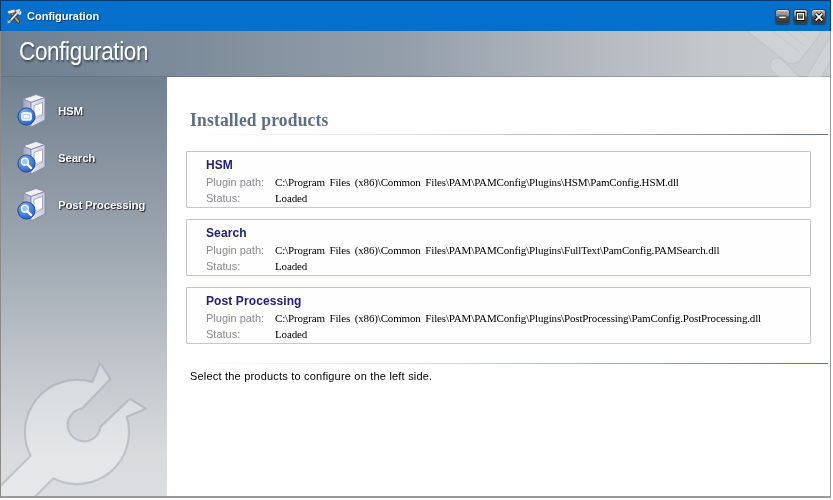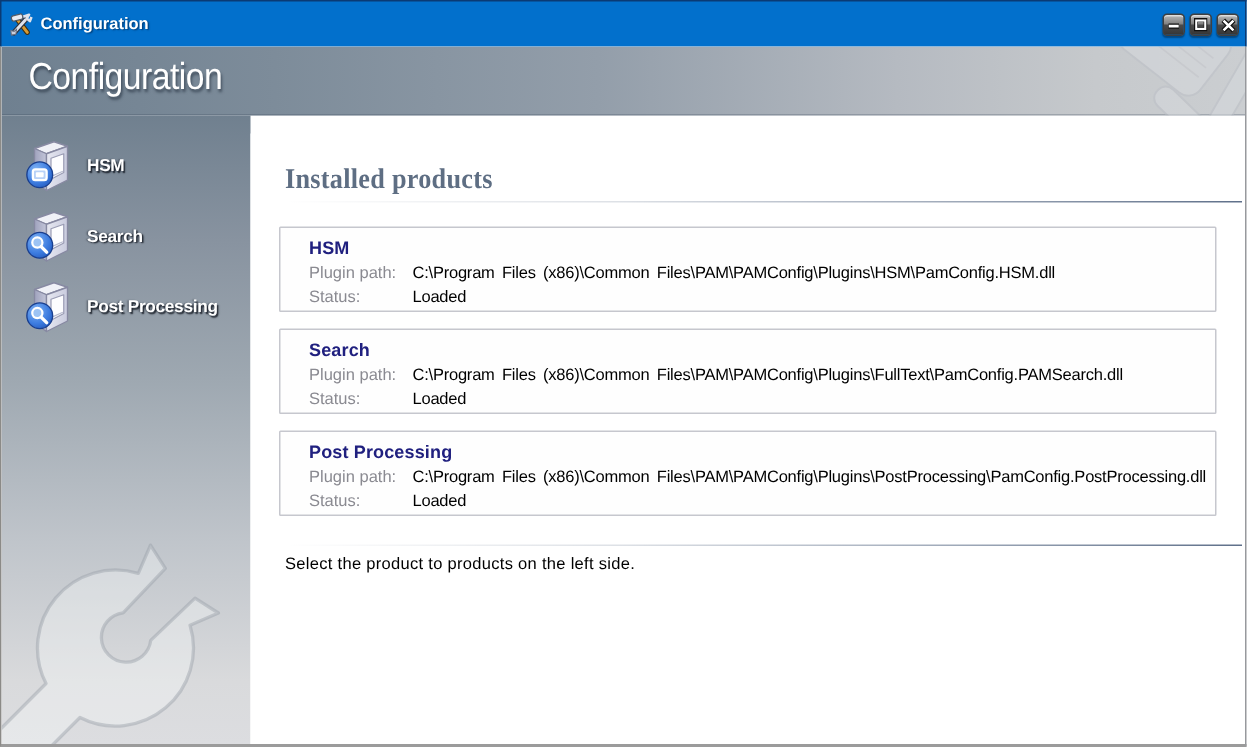--- a/index.html
+++ b/index.html
@@ -92,21 +92,21 @@
     position:absolute; left:19px; width:625px; height:57px;
     border:1px solid #c6c7ce; border-radius:1px; background:#fefefe;
     padding:6px 0 0 19px;
   }
   #card-0 { top:62px; }
   #card-1 { top:130px; }
   #card-2 { top:198px; }
   .card h2 { font-size:12px; font-weight:bold; color:#20207f; line-height:14px; letter-spacing:.1px; margin-bottom:3px; }
   .card .row { display:flex; line-height:15.5px; font-size:11px;align-items:center; }
   .card .lbl { width:69px; flex:0 0 auto; color:#8a8a91; }
-  .card .val { color:#000; word-spacing:2px; letter-spacing:-.15px; white-space:nowrap; }
+  .card .val { color:#000; word-spacing:2px; letter-spacing:-.15px; white-space:nowrap;font-family:Liberation Serif, serif; }
   .hint { position:absolute; left:23px; top:281px; font-size:11px; letter-spacing:.2px; color:#000; }
 </style>
 </head>
 <body>
 
 <svg width="0" height="0" style="position:absolute">
   <defs>
     <linearGradient id="towerFaceR" x1="0" y1="0" x2="1" y2="0">
       <stop offset="0" stop-color="#e7e8f1"></stop>
         <stop offset="1" stop-color="#c9cbde"></stop>
@@ -265,15 +265,15 @@
         <span class="lbl">Plugin path:</span>
         <span class="val">C:\Program Files (x86)\Common Files\PAM\PAMConfig\Plugins\PostProcessing\PamConfig.PostProcessing.dll</span>
       </div>
       <div class="row">
         <span class="lbl">Status:</span>
         <span class="val">Loaded</span>
       </div>
     </section>
 
     <div class="rule" id="rule-bottom"></div>
-    <p class="hint">Select the product to products on the left side.</p>
+    <p class="hint">Select the products to configure on the left side.</p>
   </main>
 </div>
 
 </body></html>

